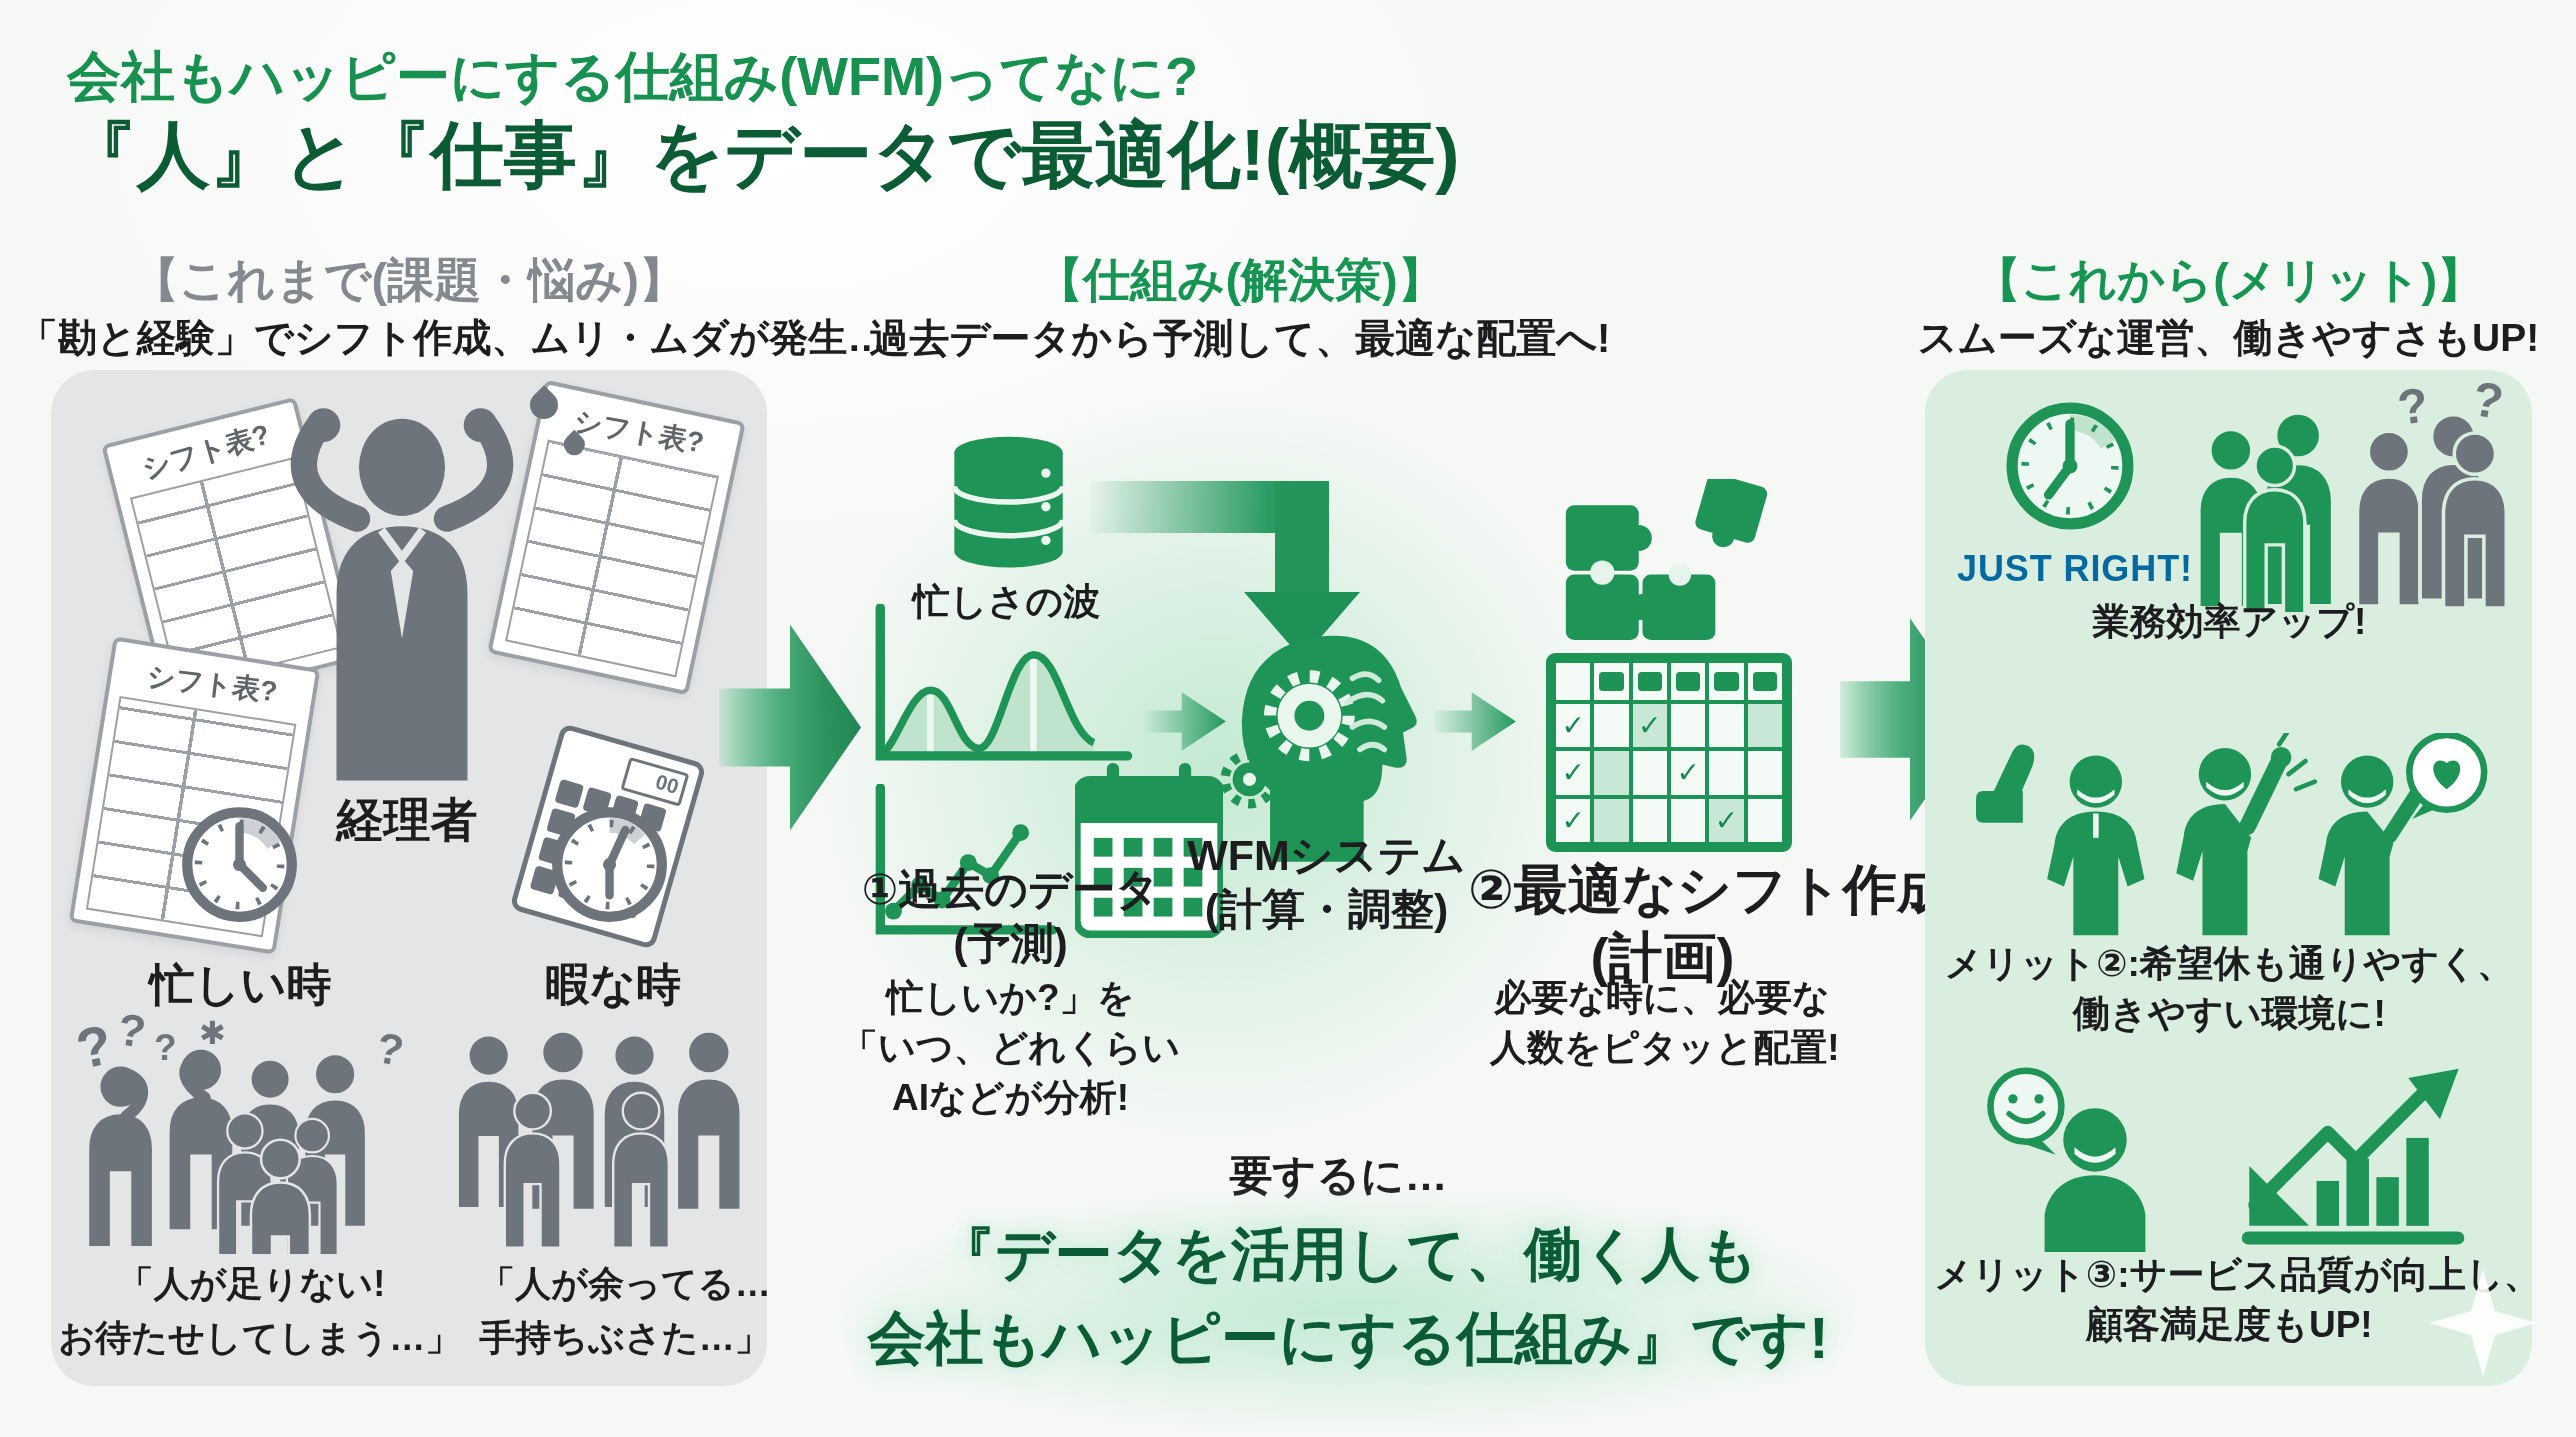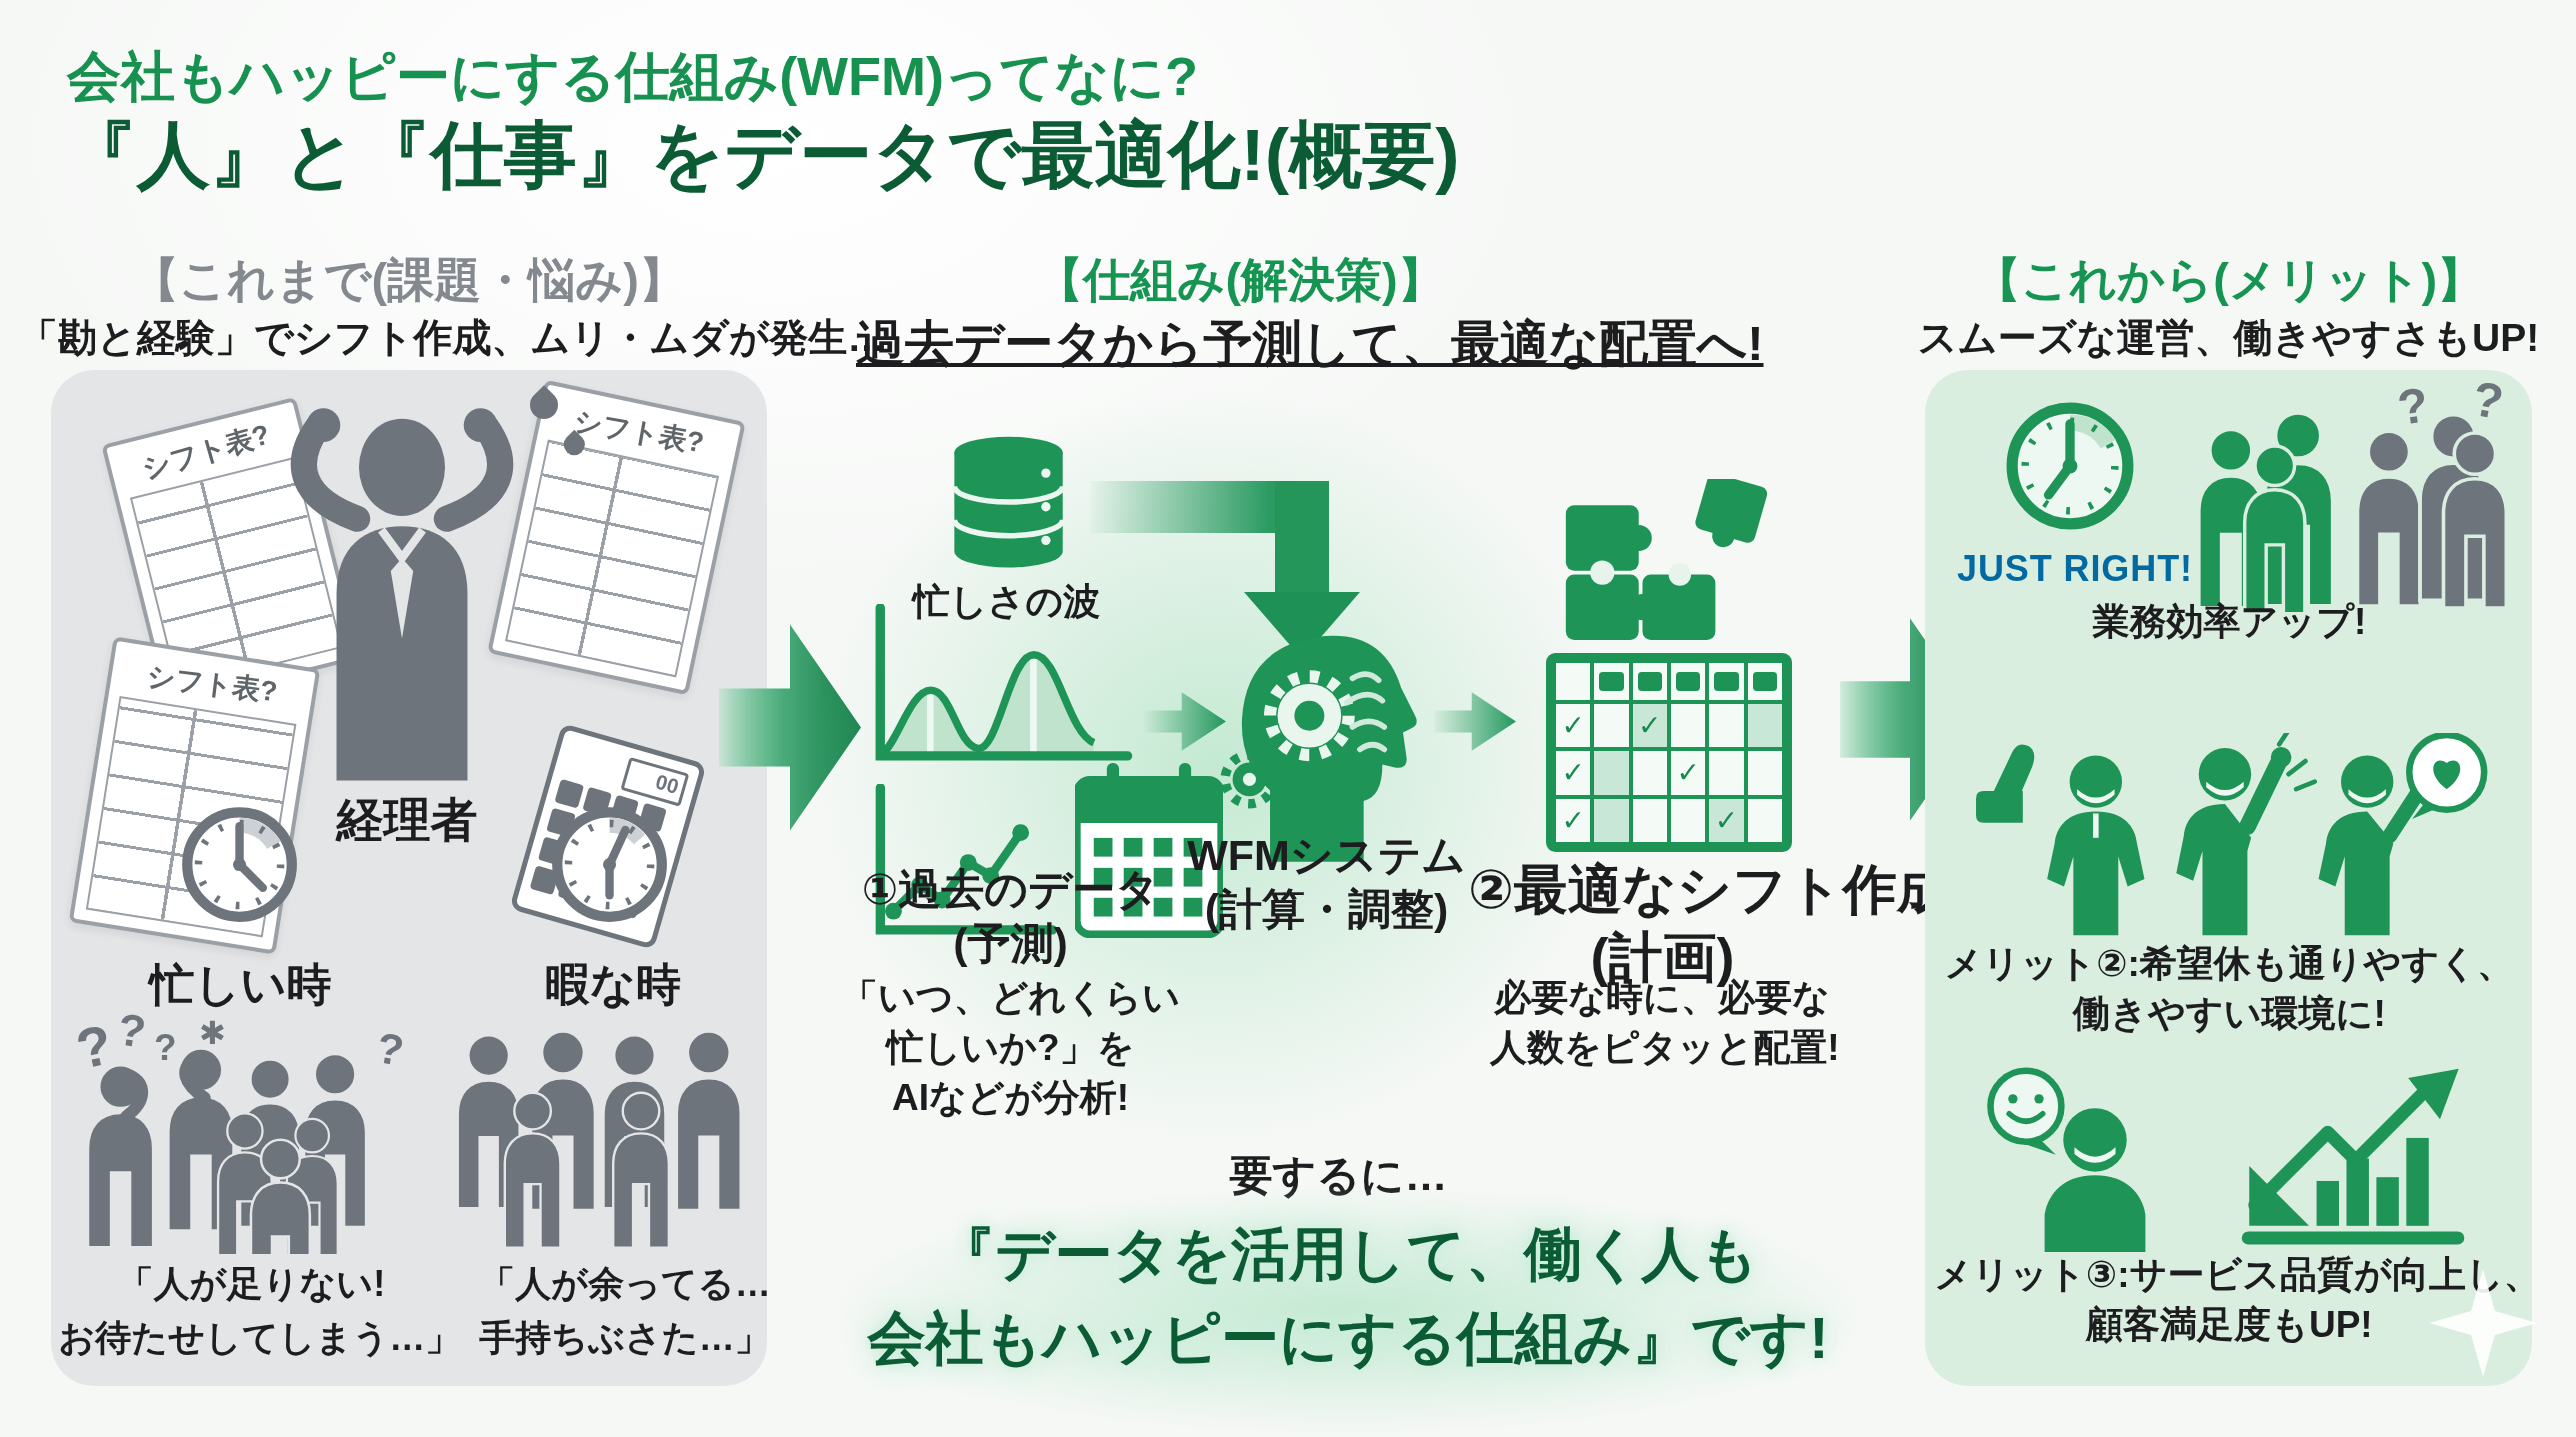--- a/index.html
+++ b/index.html
@@ -48,21 +48,21 @@
 </svg>
 
 <div id="stage">
 
   <div class="abs txt" style="left:67px;top:41px;font-size:54px;color:#17914f;">会社もハッピーにする仕組み(WFM)ってなに?</div>
   <div class="abs txt" style="left:64px;top:107px;font-size:73px;color:#0b5c35;font-weight:900;">『人』と『仕事』をデータで最適化!(概要)</div>
 
   <div class="abs txt" style="left:51px;top:249px;width:716px;font-size:47px;color:#84898f;">【これまで(課題・悩み)】</div>
   <div class="abs txt" style="left:19px;top:311px;width:786px;font-size:39px;">「勘と経験」でシフト作成、ムリ・ムダが発生…</div>
   <div class="abs txt" style="left:922px;top:249px;width:637px;font-size:47px;color:#169552;">【仕組み(解決策)】</div>
-  <div class="abs txt" style="left:856px;top:311px;width:768px;font-size:49px;text-decoration:underline;">過去データから予測して、最適な配置へ!</div>
+  <div class="abs txt" style="left:856px;top:311px;width:768px;font-size:40px;">過去データから予測して、最適な配置へ!</div>
   <div class="abs txt" style="left:1925px;top:249px;width:608px;font-size:47px;color:#169552;">【これから(メリット)】</div>
   <div class="abs txt" style="left:1882px;top:311px;width:693px;font-size:39px;">スムーズな運営、働きやすさもUP!</div>
 
   <div class="abs panel" style="left:51px;top:370px;width:716px;height:1016px;background:#e4e5e7;">
 
     <div class="abs paper" style="left:80px;top:47px;width:192px;height:262px;transform:rotate(-14deg);">
       <div class="ptitle">シフト表?</div>
       <div class="ptable"></div>
     </div>
     <div class="abs paper" style="left:39px;top:281px;width:201px;height:281px;transform:rotate(9deg);">
@@ -339,22 +339,22 @@
     <div class="gcell"></div>
     <div class="gcell shade">✓</div>
     <div class="gcell"></div>
   </div>
 
   <div class="abs txt" style="left:859px;top:863px;width:303px;font-size:43px;line-height:1.25;">
     <div>①過去のデータ</div>
     <div>(予測)</div>
   </div>
   <div class="abs txt" style="left:828px;top:973px;width:365px;font-size:37px;line-height:1.35;">
+    <div>忙しいか?」を</div>
     <div>「いつ、どれくらい</div>
-    <div>忙しいか?」を</div>
     <div>AIなどが分析!</div>
   </div>
   <div class="abs txt" style="left:1468px;top:856px;width:389px;font-size:54px;line-height:1.25;">
     <div>②最適なシフト作成</div>
     <div>(計画)</div>
   </div>
   <div class="abs txt" style="left:1490px;top:973px;width:344px;font-size:37px;line-height:1.35;">
     <div>必要な時に、必要な</div>
     <div>人数をピタッと配置!</div>
   </div>

